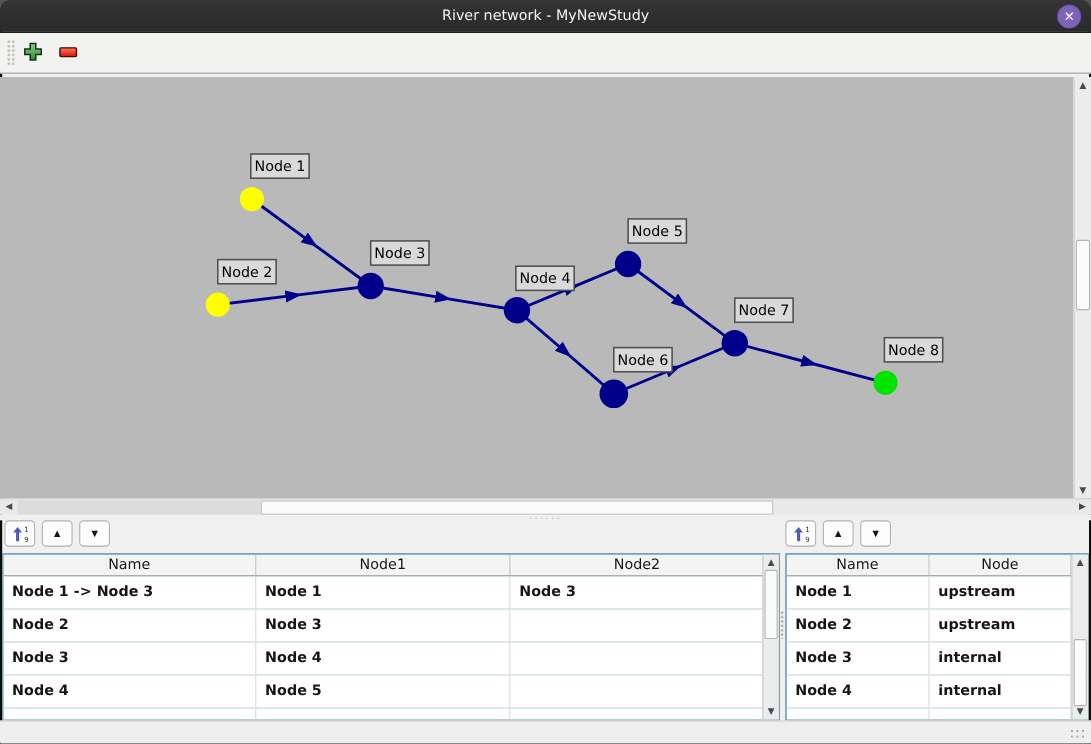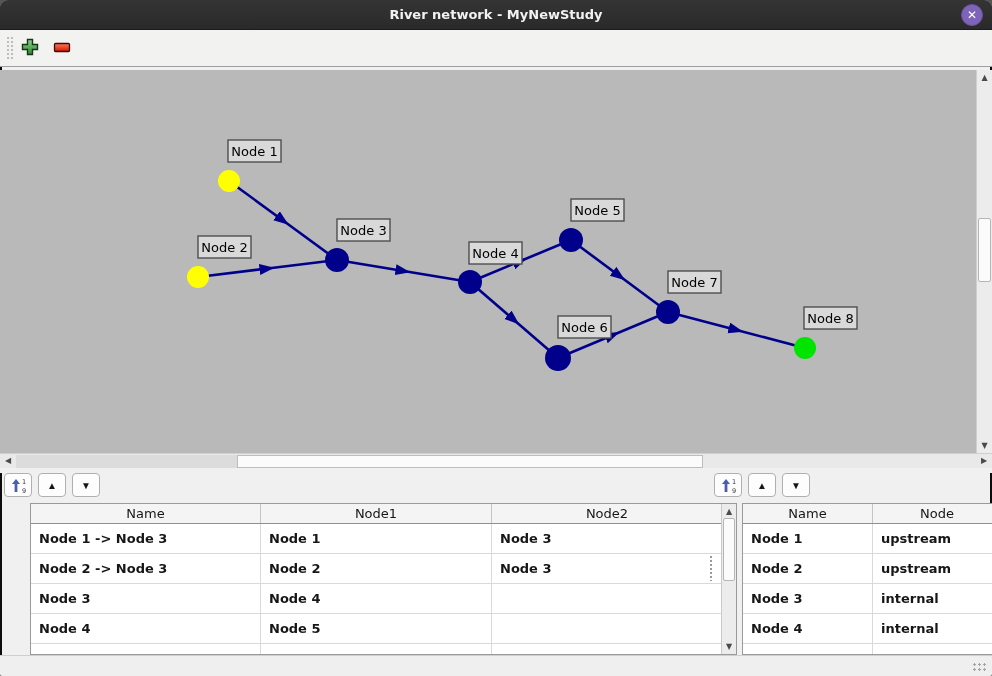--- a/index.html
+++ b/index.html
@@ -10,21 +10,21 @@
     box-shadow: inset 0 0 0 2px #0c0c0c;
   }
   
   #titlebar {
     position:absolute; left:0; top:0; width:992px; height:30px;
     background:linear-gradient(#343434,#2a2a2a);
     border-bottom:1px solid #1c1c1c;
   }
   #title {
     position:absolute; left:0; right:0; top:0; height:30px; line-height:30px;
-    text-align:center; color:#f2f2f2; font-size:13px; font-weight:bold;
+    text-align:center; color:#f2f2f2; font-size:13px; font-weight:normal;
   }
   #close-btn {
     position:absolute; right:9px; top:4px; width:22px; height:22px; border-radius:50%;
     background:#7e64b8; border:1px solid #6a52a0; color:#fff; font-size:12px;
     line-height:20px; text-align:center; cursor:pointer;
   }
   
   #main-toolbar {
     position:absolute; left:0; top:30px; width:992px; height:37px;
     background:#f2f2f0; border-bottom:1px solid #9e9e9e;
@@ -86,21 +86,21 @@
   #right-pane-toolbar { left:714px; }
   .tri { font-size:10px; color:#161616; }
   
   #v-splitter { position:absolute; left:708px; top:500px; width:5px; height:156px; cursor:col-resize; }
   #v-splitter .dots {
     position:absolute; left:1px; top:55px; width:4px; height:26px;
     background-image:radial-gradient(#9a9a9a 0.8px, transparent 1px);
     background-size:4px 4px;
   }
   
-  .table-wrap { position:absolute; top:503px; height:152px; background:#0ea5e9; border:1px solid #9a9a9a; overflow:hidden;margin-left:28px; }
+  .table-wrap { position:absolute; top:503px; height:152px; background:#0ea5e9; border:1px solid #9a9a9a; overflow:hidden; }
   #left-table { left:2px; width:707px; }
   #right-table { left:714px; width:276px; }
   .thead { display:flex; height:20px; background:#f4f4f4; border-bottom:1px solid #8f8f8f; }
   .th {
     font-size:13px; color:#161616; text-align:center; line-height:19px;
     border-right:1px solid #c4c4c4; overflow:hidden; white-space:nowrap;
   }
   .trow { display:flex; height:30px; border-bottom:1px solid #d9d9d9; background:#fff; }
   .td {
     font-size:13px; color:#161616; line-height:29px; padding-left:8px;
@@ -278,21 +278,20 @@
         <div class="th">Node1</div>
         <div class="th">Node2</div>
       </div>
     <div class="tbody">
         <div class="trow">
           <div class="td">Node 1 -&gt; Node 3</div>
           <div class="td">Node 1</div>
           <div class="td">Node 3</div>
         </div>
         <div class="trow">
-          <div class="td">Node 2 -&gt; Node 3</div>
           <div class="td">Node 2</div>
           <div class="td">Node 3</div>
         </div>
         <div class="trow">
           <div class="td">Node 3</div>
           <div class="td">Node 4</div>
         </div>
         <div class="trow">
           <div class="td">Node 4</div>
           <div class="td">Node 5</div>

